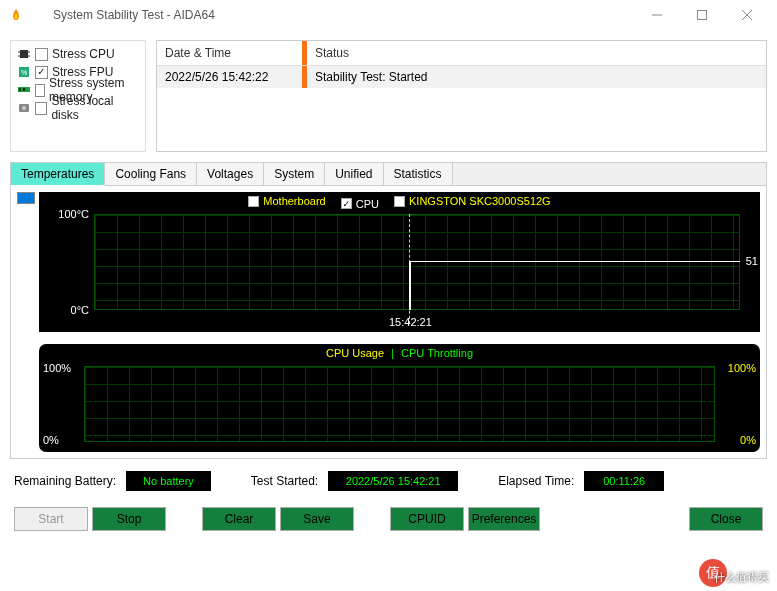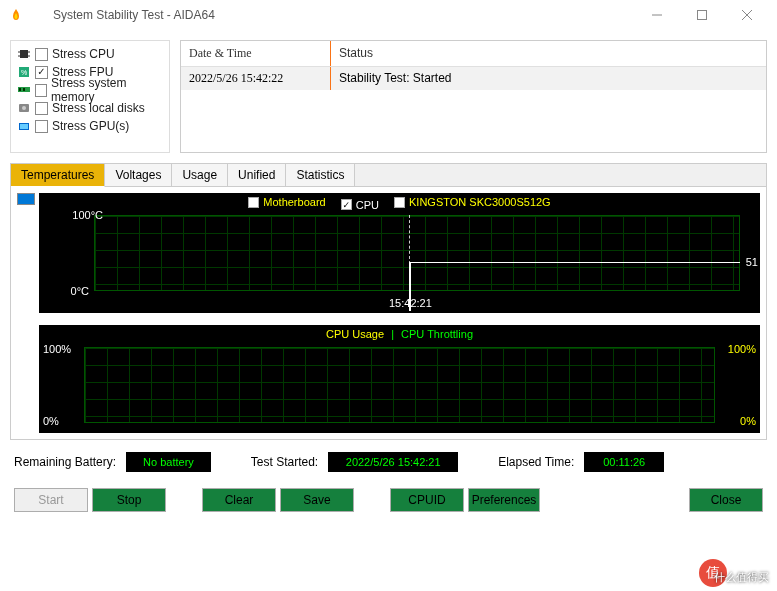--- a/index.html
+++ b/index.html
@@ -4,54 +4,54 @@
 <style>
 * { box-sizing: border-box; margin: 0; padding: 0; }
 body { font-family: "Segoe UI", Tahoma, sans-serif; font-size: 12px; background: #fff; width: 777px; height: 591px; overflow: hidden; position: relative; }
 .titlebar { height: 30px; display: flex; align-items: center; padding: 0 8px; background: #fff; }
 .titlebar .app-icon { width: 16px; height: 16px; margin-right: 8px; }
 .titlebar .title { color: #555; font-size: 12px; flex: 1; margin-left: 21px; }
 .win-controls { display: flex; gap: 0; }
 .win-btn { width: 45px; height: 30px; display: flex; align-items: center; justify-content: center; color: #888; }
 .content { padding: 10px; }
 .top-section { display: flex; gap: 10px; margin-bottom: 10px; }
-.stress-panel { width: 160px; border: 1px solid #ddd; padding: 4px 6px; background: #fff; }
+.stress-panel { width: 136px; border: 1px solid #ddd; padding: 4px 6px; background: #fff; }
 .stress-item { display: flex; align-items: center; height: 18px; gap: 4px; font-size: 12px; color: #222; }
 .stress-icon { width: 14px; height: 14px; display: inline-flex; align-items: center; justify-content: center; }
 .checkbox { width: 13px; height: 13px; border: 1px solid #888; background: #fff; display: inline-flex; align-items: center; justify-content: center; font-size: 10px; }
 .checkbox.checked::after { content: "✓"; color: #222; line-height: 1; }
 .log-table { flex: 1; border: 1px solid #ccc; background: #fff; }
 .log-header { display: flex; background: #fff; border-bottom: 1px solid #e0e0e0; }
 .log-header > div { padding: 5px 8px; font-size: 12px; color: #333; }
-.log-col-date { width: 150px; border-right: 1px solid #f97316; font-family: Liberation Serif, serif; }
+.log-col-date { width: 150px; border-right: 5px solid #f97316; }
 .log-col-status { flex: 1; }
 .log-rows { min-height: 85px; }
 .log-row { display: flex; background: #f2f2f2; }
 .log-row > div { padding: 4px 8px; font-size: 12px; }
 .tabs-container { border: 1px solid #ccc; }
 .tabstrip { display: flex; background: #f0f0f0; }
 .tab { padding: 4px 10px; font-size: 12px; border-right: 1px solid #ccc; background: #f5f5f5; cursor: pointer; }
-.tab.active { background: #eab308; border-bottom: 1px solid #fff; margin-bottom: -1px; position: relative; }
+.tab.active { background: #5eead4; border-bottom: 1px solid #fff; margin-bottom: -1px; position: relative; }
 .graph-area { background: #fff; padding: 6px; border-top: 1px solid #ccc; display: flex; }
 .sidebar-bar { width: 18px; margin-right: 4px; }
 .sidebar-block { width: 18px; height: 12px; background: #0078d7; border: 1px solid #888; margin-bottom: 2px; cursor: pointer; }
 .graphs { flex: 1; }
-.graph1 { background: #000; position: relative; height: 120px; }
+.graph1 { background: #000; position: relative; height: 140px; }
 .graph1-legend { text-align: center; padding: 3px 0; font-size: 11px; }
 .graph1-legend .cb { display: inline-flex; align-items: center; margin: 0 6px; color: #fff; }
 .graph1-legend .cb .chk { width: 11px; height: 11px; border: 1px solid #aaa; background: #fff; margin-right: 4px; display: inline-flex; align-items: center; justify-content: center; font-size: 9px; }
 .graph1-legend .cb .chk.c::after { content: "✓"; color: #000; }
 .graph-grid { position: absolute; background-image: linear-gradient(#003800 1px, transparent 1px), linear-gradient(90deg, #003800 1px, transparent 1px); background-size: 22px 17px; }
 .grid1 { left: 55px; right: 20px; top: 22px; bottom: 22px; border: 1px solid #005500; }
 .y-label { position: absolute; color: #fff; font-size: 11px; text-align: right; width: 45px; }
 .x-label { position: absolute; color: #fff; font-size: 11px; bottom: 4px; }
 .val-label { position: absolute; color: #fff; font-size: 11px; right: 2px; }
 .data-line { position: absolute; height: 1px; background: #fff; }
 .dashed-vline { position: absolute; width: 0; border-left: 1px dashed #ccc; top: 22px; bottom: 8px; }
-.graph2 { background: #000; position: relative; height: 108px; margin-top: 12px; }
+.graph2 { background: #000; position: relative; height: 108px; margin-top: 12px; border-radius: 7px; }
 .graph2-legend { text-align: center; padding: 3px 0; font-size: 11px; }
 .grid2 { left: 45px; right: 45px; top: 22px; bottom: 10px; border: 1px solid #005500; }
 .y2l { position: absolute; left: 4px; color: #fff; font-size: 11px; }
 .y2r { position: absolute; right: 4px; color: #ff0; font-size: 11px; }
 .status-row { display: flex; align-items: center; padding: 12px 4px; gap: 10px; font-size: 12px; }
 .status-label { color: #000; }
 .status-val { background: #000; color: #0f0; padding: 4px 17px; min-width: 80px; text-align: center; font-size: 11px; }
 .button-row { display: flex; gap: 4px; padding: 4px; align-items: center; }
 .btn { width: 74px; height: 24px; border: 1px solid #adadad; background: #15803d; font-size: 12px; cursor: pointer; text-align: center; line-height: 22px; }
 .btn.disabled { color: #999; background: #efefef; }
@@ -131,51 +131,42 @@
       <div class="stress-item">
         <span class="stress-icon">
             <svg width="14" height="14">
               <rect x="2" y="3" width="10" height="8" rx="1" fill="#888"></rect>
               <circle cx="7" cy="7" r="2" fill="#ccc"></circle>
             </svg>
           </span>
         <span class="checkbox"></span>
         <span>Stress local disks</span>
       </div>
-      <div class="stress-item">
-        <span class="stress-icon">
-            <svg width="14" height="14">
-              <rect x="2" y="4" width="10" height="7" fill="#06c"></rect>
-              <rect x="3" y="5" width="8" height="5" fill="#6cf"></rect>
-            </svg>
-          </span>
-        <span class="checkbox"></span>
-        <span>Stress GPU(s)</span>
-      </div>
     </div>
 
     <div class="log-table">
       <div class="log-header">
         <div class="log-col-date">Date &amp; Time</div>
         <div class="log-col-status">Status</div>
       </div>
       <div class="log-rows">
         <div class="log-row">
           <div class="log-col-date">2022/5/26 15:42:22</div>
           <div class="log-col-status">Stability Test: Started</div>
         </div>
       </div>
     </div>
   </div>
 
   <div class="tabs-container">
     <div class="tabstrip">
       <div class="tab active">Temperatures</div>
+      <div class="tab">Cooling Fans</div>
       <div class="tab">Voltages</div>
-      <div class="tab">Usage</div>
+      <div class="tab">System</div>
       <div class="tab">Unified</div>
       <div class="tab">Statistics</div>
     </div>
     <div class="graph-area">
       <div class="sidebar-bar">
         <div class="sidebar-block"></div>
       </div>
       <div class="graphs">
 
         <div class="graph1">
@@ -187,21 +178,21 @@
             <span class="cb">
                 <span class="chk c"></span>
                 <span style="color:#fff">CPU</span>
               </span>
             <span class="cb">
                 <span class="chk"></span>
                 <span style="color:#ff0">KINGSTON SKC3000S512G</span>
               </span>
           </div>
           <div class="graph-grid grid1"></div>
-          <div class="y-label" style="top:16px;left:19px">100°C</div>
+          <div class="y-label" style="top:16px;left:5px">100°C</div>
           <div class="y-label" style="bottom:16px;left:5px">0°C</div>
           <div class="dashed-vline" style="left:370px"></div>
           <div class="x-label" style="left:350px">15:42:21</div>
           <div class="data-line" style="left:370px;right:20px;top:69px"></div>
           <div style="position:absolute;left:370px;top:69px;width:2px;height:49px;background:#fff"></div>
           <div class="val-label" style="top:63px">51</div>
         </div>
 
         <div class="graph2">
           <div class="graph2-legend">

